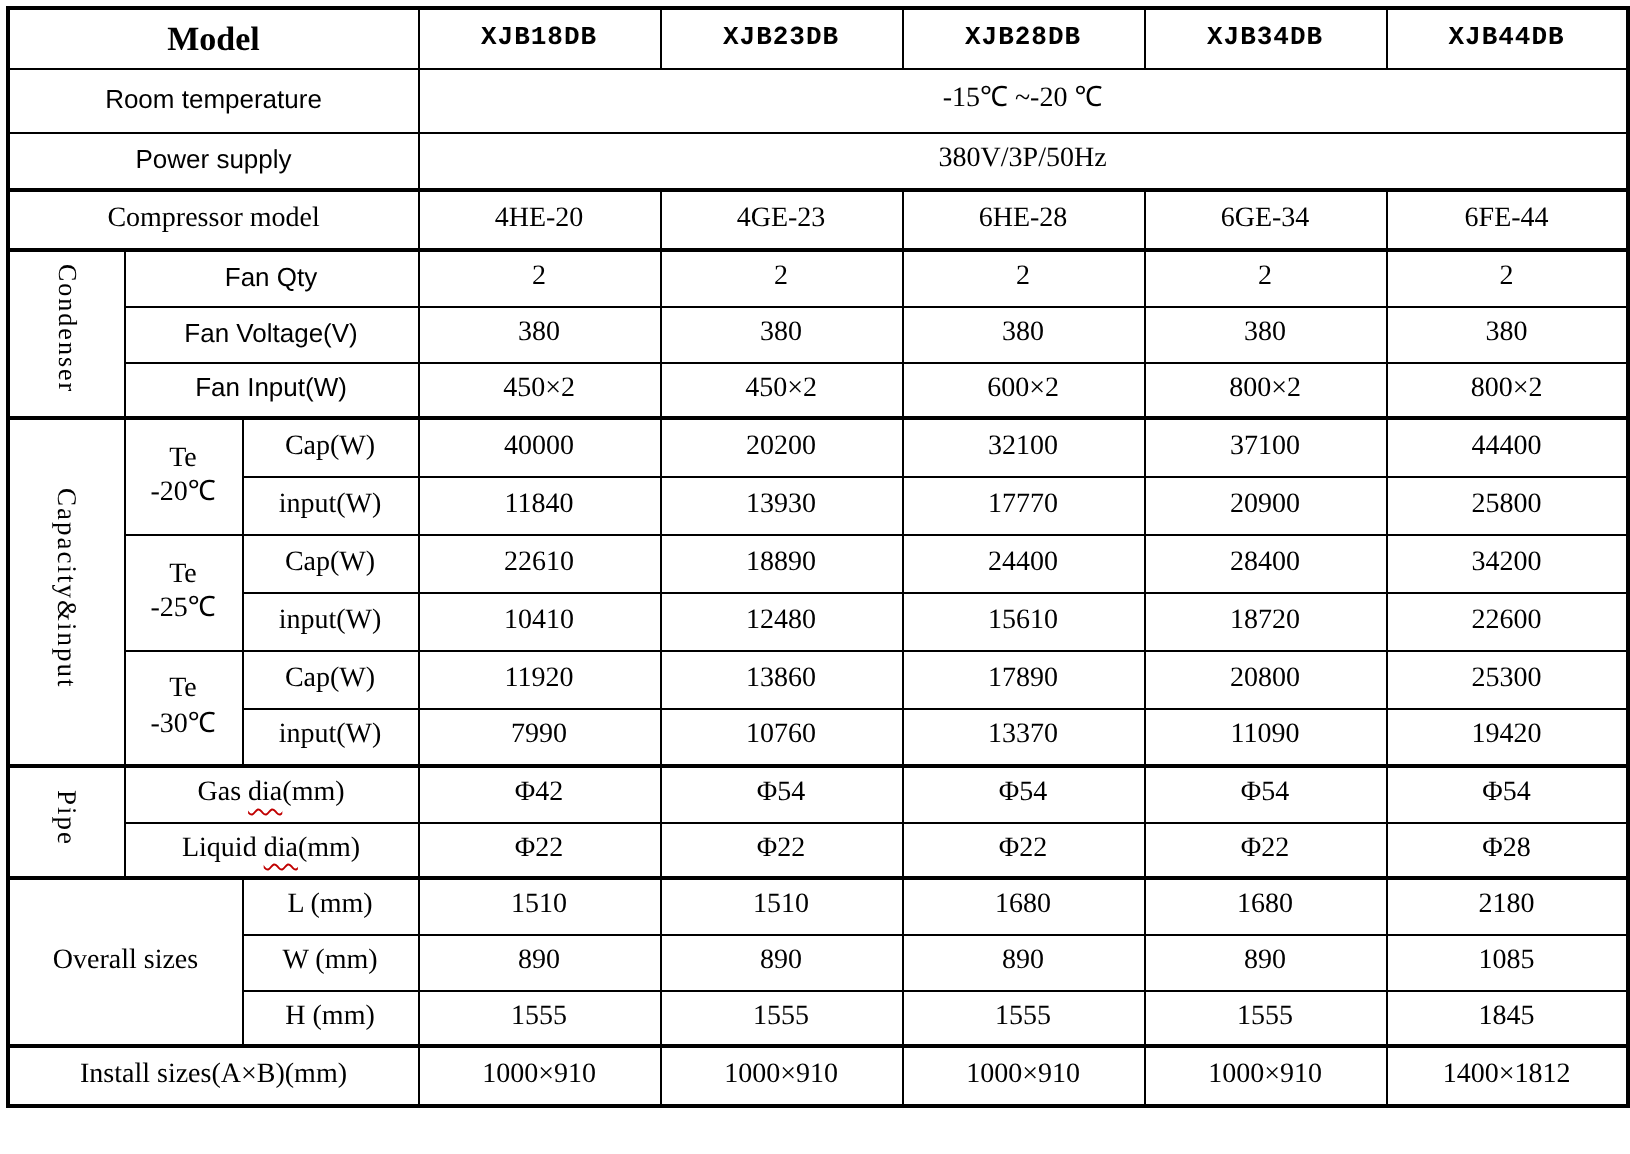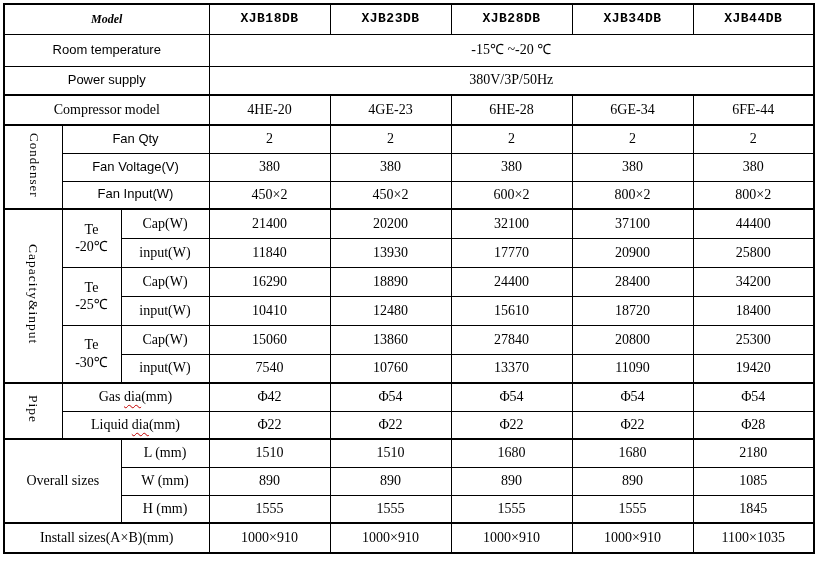--- a/index.html
+++ b/index.html
@@ -26,21 +26,21 @@
     height: 28px;
     line-height: 1.12;
     overflow: hidden;
     white-space: nowrap;
   }
   tr.h30 td { height: 30px; }
   tr.h32 td { height: 32px; }
   tr.h29 td { height: 29px; }
   tr.thick td { border-top-width: 2px; }
   .sans { font-family: "Liberation Sans", sans-serif; font-size: 13px; }
-  .bold-serif { font-weight: bold; font-size: 12px; font-style: italic; }
+  .bold-serif { font-weight: bold; font-size: 17px; }
   .model-name { font-family: "Liberation Mono", monospace; font-weight: bold; font-size: 13px; letter-spacing: 0.5px; }
   td.vcell { padding: 0; white-space: normal; }
   .vtext {
     display: inline-block;
     writing-mode: vertical-rl;
     text-orientation: mixed;
     letter-spacing: 1px;
     font-size: 13px;
   }
   .vtext.serif { font-family: "Liberation Serif", serif; font-size: 13.5px; }
@@ -123,71 +123,71 @@
     <td>800×2</td>
   </tr>
 
   <tr class="h29 thick">
     <td rowspan="6" class="vcell"><span class="vtext serif">Capacity&amp;input</span></td>
     <td rowspan="2" class="te-cell">
       <div>Te</div>
       <div>-20℃</div>
     </td>
     <td>Cap(W)</td>
-    <td>21400</td>
+    <td>40000</td>
     <td>20200</td>
     <td>32100</td>
     <td>37100</td>
     <td>44400</td>
   </tr>
   <tr class="h29">
     <td>input(W)</td>
     <td>11840</td>
     <td>13930</td>
     <td>17770</td>
     <td>20900</td>
     <td>25800</td>
   </tr>
 
   <tr class="h29">
     <td rowspan="2" class="te-cell">
       <div>Te</div>
       <div>-25℃</div>
     </td>
     <td>Cap(W)</td>
-    <td>16290</td>
+    <td>22610</td>
     <td>18890</td>
     <td>24400</td>
     <td>28400</td>
     <td>34200</td>
   </tr>
   <tr class="h29">
     <td>input(W)</td>
     <td>10410</td>
     <td>12480</td>
     <td>15610</td>
     <td>18720</td>
-    <td>18400</td>
+    <td>22600</td>
   </tr>
 
   <tr class="h29">
     <td rowspan="2" class="te-cell">
       <div>Te</div>
       <div>-30℃</div>
     </td>
     <td>Cap(W)</td>
-    <td>15060</td>
+    <td>11920</td>
     <td>13860</td>
-    <td>27840</td>
+    <td>17890</td>
     <td>20800</td>
     <td>25300</td>
   </tr>
   <tr class="h29">
     <td>input(W)</td>
-    <td>7540</td>
+    <td>7990</td>
     <td>10760</td>
     <td>13370</td>
     <td>11090</td>
     <td>19420</td>
   </tr>
 
   <tr class="thick">
     <td rowspan="2" class="vcell"><span class="vtext serif">Pipe</span></td>
     <td colspan="2"><span>Gas </span><span class="sp">dia</span><span>(mm)</span></td>
     <td>Φ42</td>
@@ -230,16 +230,16 @@
     <td>1555</td>
     <td>1845</td>
   </tr>
 
   <tr class="h30 thick">
     <td colspan="3">Install sizes(A×B)(mm)</td>
     <td>1000×910</td>
     <td>1000×910</td>
     <td>1000×910</td>
     <td>1000×910</td>
-    <td>1100×1035</td>
+    <td>1400×1812</td>
   </tr>
 </tbody>
   </table>
 
 </body></html>

